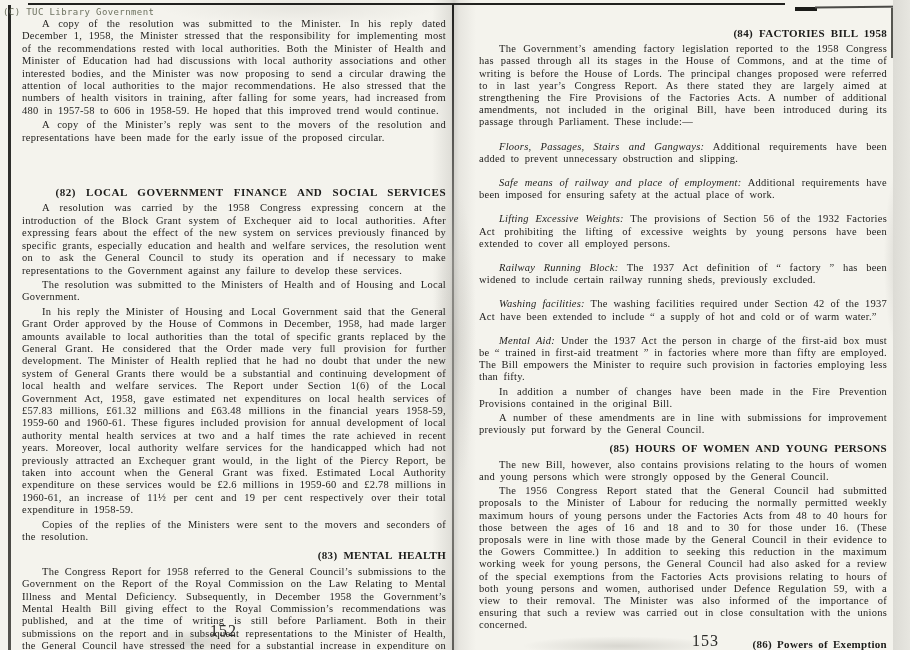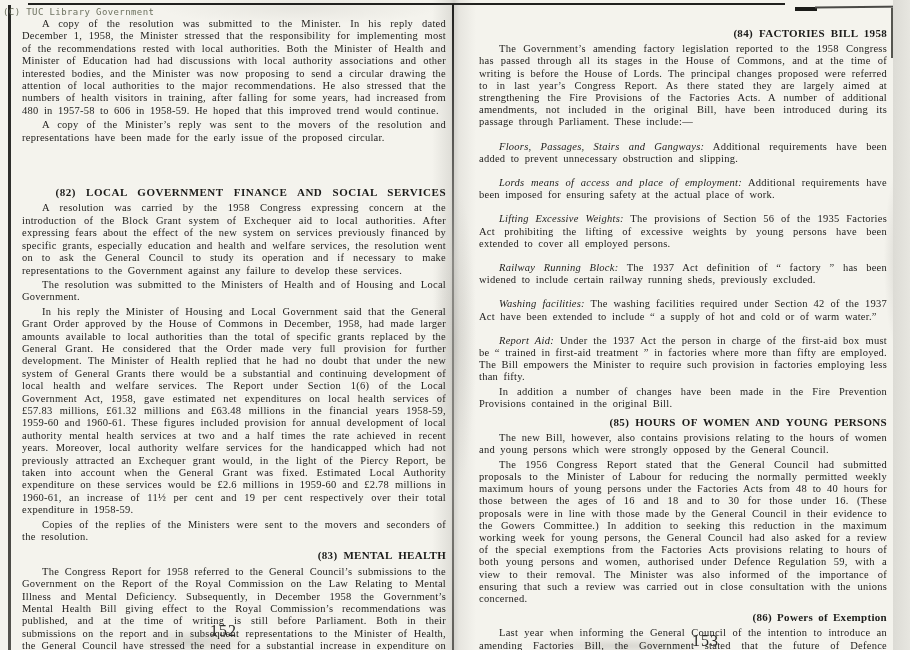--- a/index.html
+++ b/index.html
@@ -98,27 +98,28 @@
     <h3>(83) MENTAL HEALTH</h3>
     <p>The Congress Report for 1958 referred to the General Council’s submissions to the Government on the Report of the Royal Commission on the Law Relating to Mental Illness and Mental Deficiency. Subsequently, in December 1958 the Government’s Mental Health Bill giving effect to the Royal Commission’s recommendations was published, and at the time of writing is still before Parliament. Both in their submissions on the report and in subsequent representations to the Minister of Health, the General Council have stressed the need for a substantial increase in expenditure on the Mental Health Services. A reference to increased expenditure proposed by the Minister is contained in the preceding paragraph.</p>
   </div>
   <div class="pagenum pagenum-left">152</div>
 
   <div class="page-col col-right">
     <h3>(84) FACTORIES BILL 1958</h3>
     <p>The Government’s amending factory legislation reported to the 1958 Congress has passed through all its stages in the House of Commons, and at the time of writing is before the House of Lords. The principal changes proposed were referred to in last year’s Congress Report. As there stated they are largely aimed at strengthening the Fire Provisions of the Factories Acts. A number of additional amendments, not included in the original Bill, have been introduced during its passage through Parliament. These include:—</p>
 
     <p class="item"><span class="lead">Floors, Passages, Stairs and Gangways:</span> <span>Additional requirements have been added to prevent unnecessary obstruction and slipping.</span></p>
-    <p class="item"><span class="lead">Lords means of access and place of employment:</span> <span>Additional requirements have been imposed for ensuring safety at the actual place of work.</span></p>
-    <p class="item"><span class="lead">Lifting Excessive Weights:</span> <span>The provisions of Section 56 of the 1935 Factories Act prohibiting the lifting of excessive weights by young persons have been extended to cover all employed persons.</span></p>
+    <p class="item"><span class="lead">Safe means of railway and place of employment:</span> <span>Additional requirements have been imposed for ensuring safety at the actual place of work.</span></p>
+    <p class="item"><span class="lead">Lifting Excessive Weights:</span> <span>The provisions of Section 56 of the 1932 Factories Act prohibiting the lifting of excessive weights by young persons have been extended to cover all employed persons.</span></p>
     <p class="item"><span class="lead">Railway Running Block:</span> <span>The 1937 Act definition of “ factory ” has been widened to include certain railway running sheds, previously excluded.</span></p>
     <p class="item"><span class="lead">Washing facilities:</span> <span>The washing facilities required under Section 42 of the 1937 Act have been extended to include “ a supply of hot and cold or of warm water.”</span></p>
-    <p class="item"><span class="lead">Report Aid:</span> <span>Under the 1937 Act the person in charge of the first-aid box must be “ trained in first-aid treatment ” in factories where more than fifty are employed. The Bill empowers the Minister to require such provision in factories employing less than fifty.</span></p>
+    <p class="item"><span class="lead">Mental Aid:</span> <span>Under the 1937 Act the person in charge of the first-aid box must be “ trained in first-aid treatment ” in factories where more than fifty are employed. The Bill empowers the Minister to require such provision in factories employing less than fifty.</span></p>
 
     <p>In addition a number of changes have been made in the Fire Prevention Provisions contained in the original Bill.</p>
+    <p>A number of these amendments are in line with submissions for improvement previously put forward by the General Council.</p>
 
     <h3>(85) HOURS OF WOMEN AND YOUNG PERSONS</h3>
     <p>The new Bill, however, also contains provisions relating to the hours of women and young persons which were strongly opposed by the General Council.</p>
     <p>The 1956 Congress Report stated that the General Council had submitted proposals to the Minister of Labour for reducing the normally permitted weekly maximum hours of young persons under the Factories Acts from 48 to 40 hours for those between the ages of 16 and 18 and to 30 for those under 16. (These proposals were in line with those made by the General Council in their evidence to the Gowers Committee.) In addition to seeking this reduction in the maximum working week for young persons, the General Council had also asked for a review of the special exemptions from the Factories Acts provisions relating to hours of both young persons and women, authorised under Defence Regulation 59, with a view to their removal. The Minister was also informed of the importance of ensuring that such a review was carried out in close consultation with the unions concerned.</p>
 
     <h3 class="plain">(86)  Powers of Exemption</h3>
     <p>Last year when informing the General Council of the intention to introduce an amending Factories Bill, the Government stated that the future of Defence Regulation 59 was one of the matters being considered. Subsequently the Government proposed that power to grant exemptions under Regulation 59 should be abolished. Instead, the Minister would be empowered under the Factories Acts to grant exemptions which he considered desirable in the public</p>
   </div>
   <div class="pagenum pagenum-right">153</div>
 

